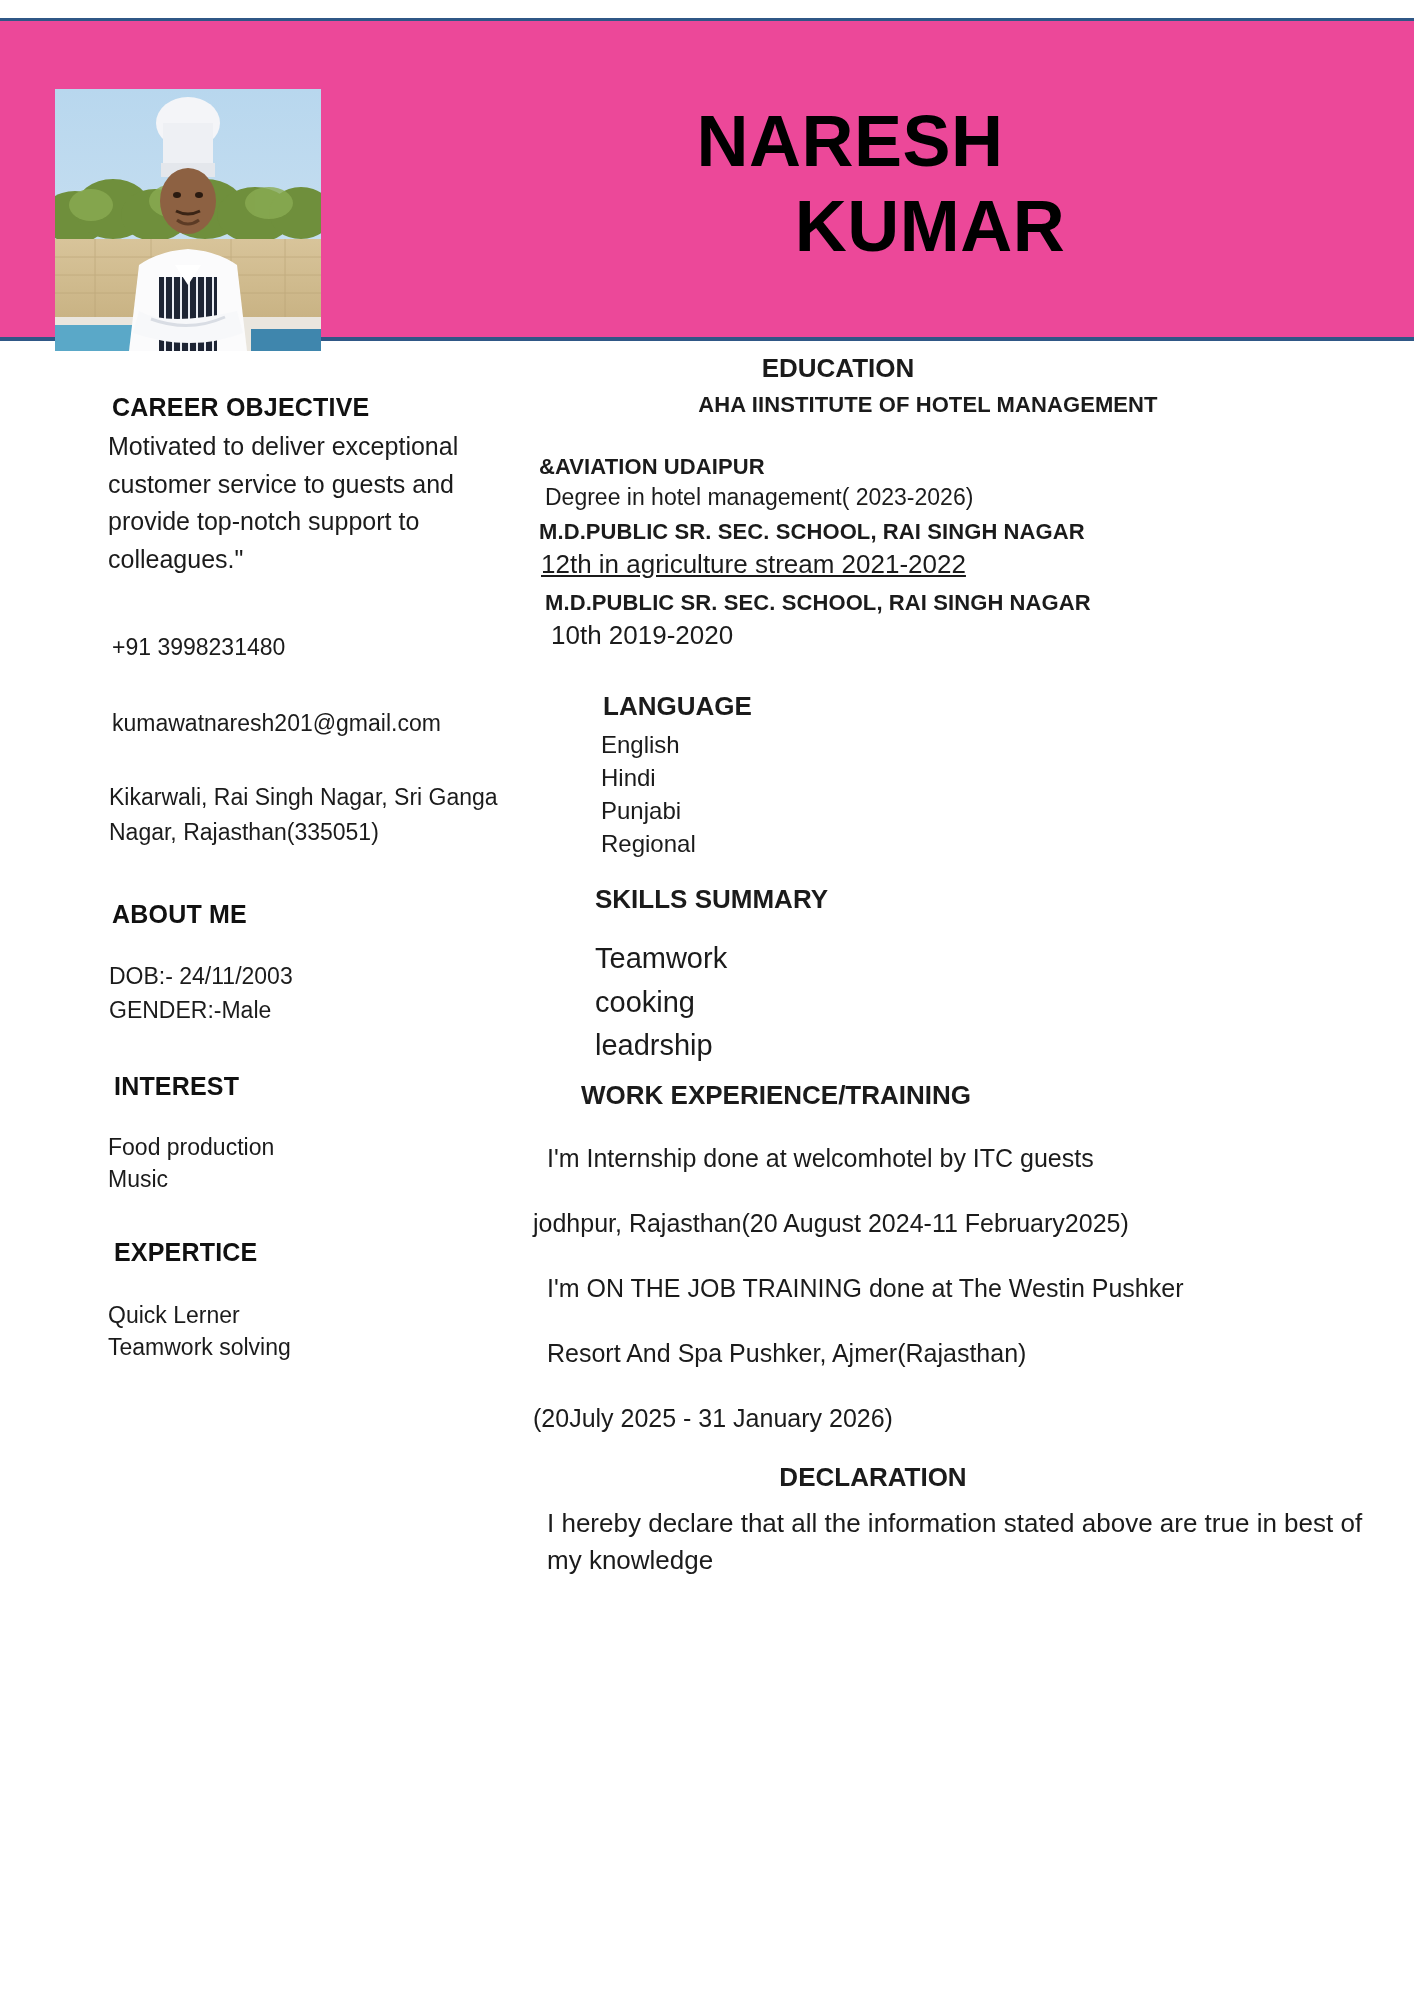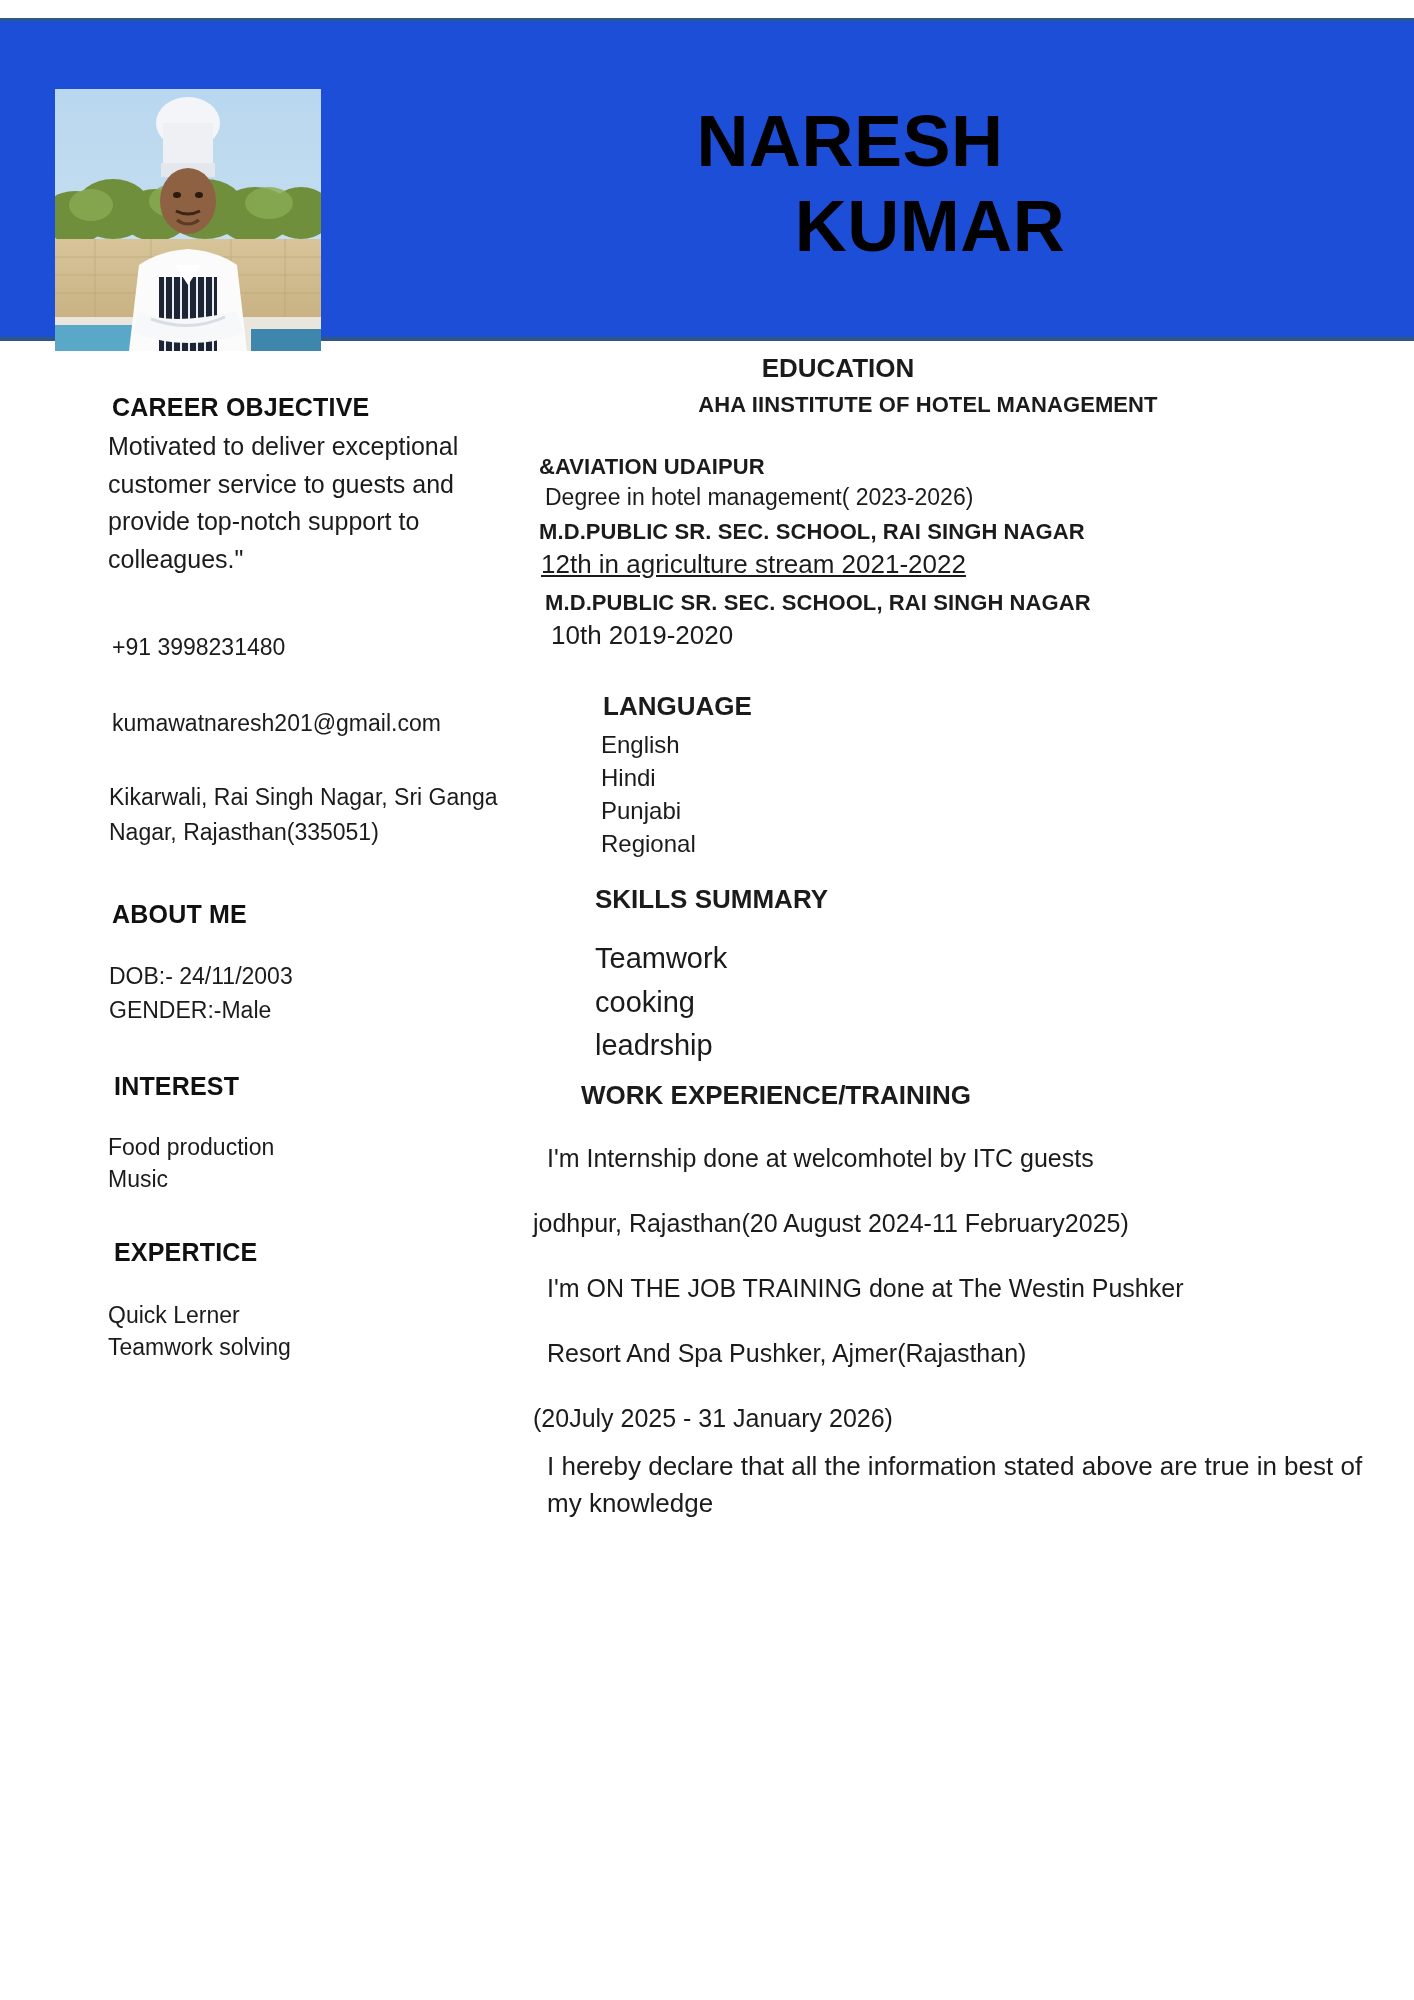--- a/index.html
+++ b/index.html
@@ -20,21 +20,21 @@
     background: #ffffff;
   }
 
   
   .header-band {
     position: absolute;
     left: 0;
     top: 18px;
     width: 1414px;
     height: 323px;
-    background: #1d4ed8;
+    background: #ec4899;
     border-top: 3px solid #2f5786;
     border-bottom: 4px solid #2f5786;
   }
 
   .photo-frame {
     position: absolute;
     left: 55px;
     top: 68px;
     width: 266px;
     height: 262px;
@@ -375,18 +375,19 @@
 
       <h2 class="work-heading">WORK EXPERIENCE/TRAINING</h2>
       <div class="work-body">
         <div class="work-p indent-3">I'm Internship done at welcomhotel by ITC guests</div>
         <div class="work-p indent-2">jodhpur, Rajasthan(20 August 2024-11  February2025)</div>
         <div class="work-p indent-3">I'm ON THE JOB TRAINING done at The Westin Pushker</div>
         <div class="work-p indent-3">Resort And Spa Pushker, Ajmer(Rajasthan)</div>
         <div class="work-p indent-2">(20July 2025 - 31 January 2026)</div>
       </div>
 
+      <h2 class="decl-heading">DECLARATION</h2>
       <div class="decl-body">I hereby declare that all the information stated above are true in best of my knowledge</div>
 
     </div>
 
   </div>
 </div>
 
 </body></html>

